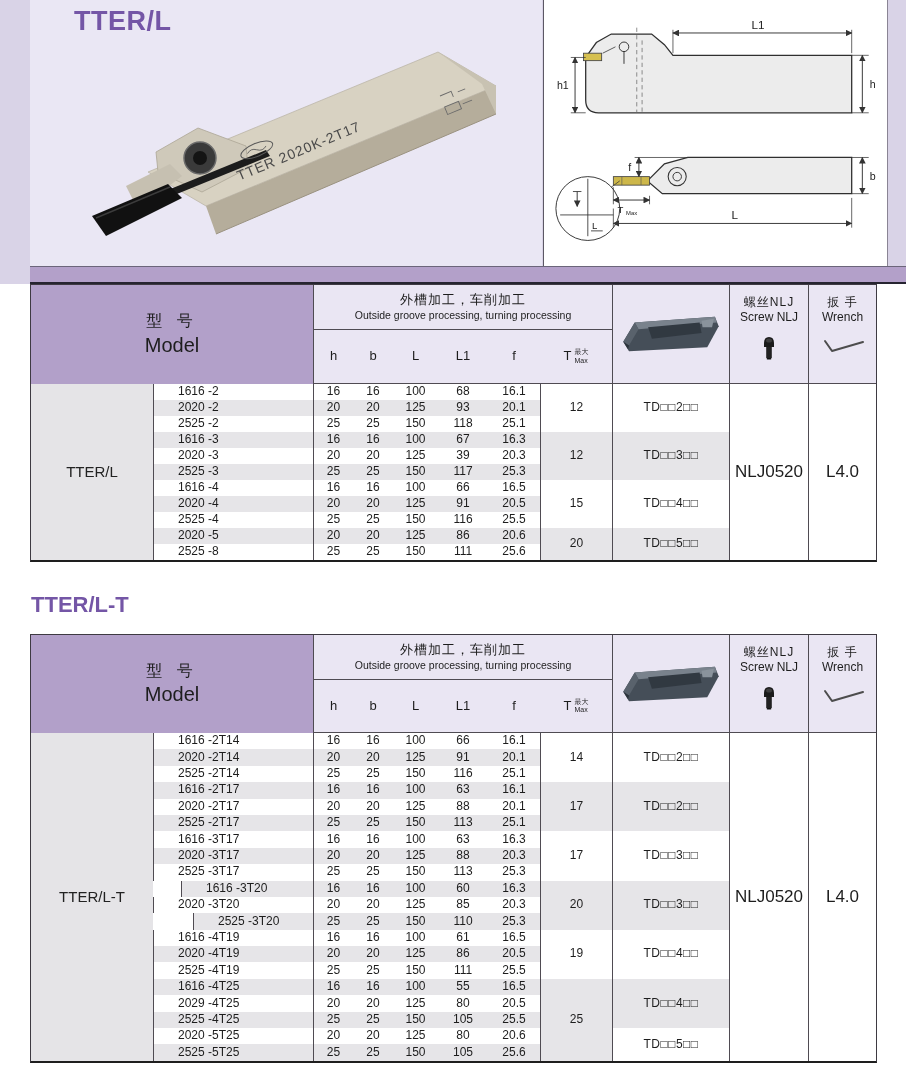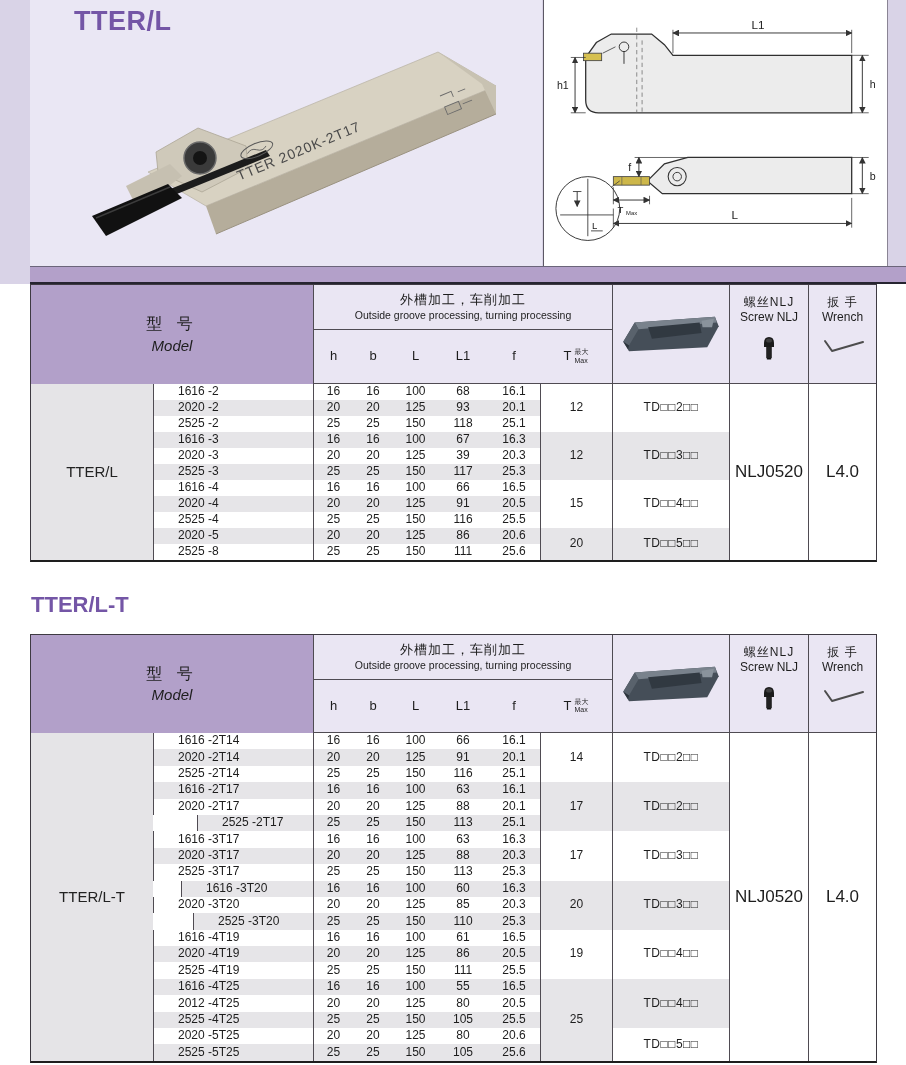--- a/index.html
+++ b/index.html
@@ -25,21 +25,21 @@
   .c{display:flex;align-items:center;justify-content:center;box-sizing:border-box;
      color:#1d1d1d;font-size:12px;line-height:1.15;}
   .white{background:#fff;} .gray{background:#e6e5e8;}
   .lav{background:#eae6f3;} .purple{background:#b2a0c9;}
   .fam{background:#e5e4e7;font-size:15px;color:#222;}
   .bl{border-left:1px solid #4f4b52;}
   .htop{border-top:1px solid #4f4b52;}
   .hbot{border-bottom:1px solid #4f4b52;}
   .modelv{justify-content:flex-start;padding-left:24px;}
   .hdrA{flex-direction:column;gap:3px;}
-  .zh15{font-size:16px;letter-spacing:5px;} .en15{font-size:15px;font-style:italic;}
+  .zh15{font-size:16px;letter-spacing:5px;} .en15{font-size:20px;}
   .procCell{flex-direction:column;gap:1px;}
   .zh13{font-size:13px;letter-spacing:1px;} .en10{font-size:10.5px;}
   .dimlbl{font-size:13px;}
   .tsub{display:flex;flex-direction:column;font-size:7px;line-height:1.15;margin-left:3px;text-align:left;}
   .colstack{flex-direction:column;justify-content:flex-start;padding-top:11px;gap:1px;}
   .zh12{font-size:12px;letter-spacing:1px;} .en12{font-size:12px;}
   .icon{margin-top:9px;display:flex;align-items:center;justify-content:center;}
   .code{letter-spacing:.5px;}
   .sw{font-size:17px;}
 </style>
@@ -387,21 +387,21 @@
       <div class="c gray" style="grid-area: 6 / 4;">16</div>
       <div class="c gray" style="grid-area: 6 / 5;">100</div>
       <div class="c gray" style="grid-area: 6 / 6;">63</div>
       <div class="c gray" style="grid-area: 6 / 7;">16.1</div>
       <div class="c modelv bl white" style="grid-area: 7 / 2;">2020 -2T17</div>
       <div class="c white bl" style="grid-area: 7 / 3;">20</div>
       <div class="c white" style="grid-area: 7 / 4;">20</div>
       <div class="c white" style="grid-area: 7 / 5;">125</div>
       <div class="c white" style="grid-area: 7 / 6;">88</div>
       <div class="c white" style="grid-area: 7 / 7;">20.1</div>
-      <div class="c modelv bl gray" style="grid-area: 8 / 2; margin-left: 44px;">2525 -2T17</div>
+      <div class="c modelv bl gray" style="grid-area: 8 / 2;">2525 -2T17</div>
       <div class="c gray bl" style="grid-area: 8 / 3;">25</div>
       <div class="c gray" style="grid-area: 8 / 4;">25</div>
       <div class="c gray" style="grid-area: 8 / 5;">150</div>
       <div class="c gray" style="grid-area: 8 / 6;">113</div>
       <div class="c gray" style="grid-area: 8 / 7;">25.1</div>
       <div class="c modelv bl white" style="grid-area: 9 / 2;">1616 -3T17</div>
       <div class="c white bl" style="grid-area: 9 / 3;">16</div>
       <div class="c white" style="grid-area: 9 / 4;">16</div>
       <div class="c white" style="grid-area: 9 / 5;">100</div>
       <div class="c white" style="grid-area: 9 / 6;">63</div>
@@ -453,21 +453,21 @@
       <div class="c white" style="grid-area: 17 / 4;">25</div>
       <div class="c white" style="grid-area: 17 / 5;">150</div>
       <div class="c white" style="grid-area: 17 / 6;">111</div>
       <div class="c white" style="grid-area: 17 / 7;">25.5</div>
       <div class="c modelv bl gray" style="grid-area: 18 / 2;">1616 -4T25</div>
       <div class="c gray bl" style="grid-area: 18 / 3;">16</div>
       <div class="c gray" style="grid-area: 18 / 4;">16</div>
       <div class="c gray" style="grid-area: 18 / 5;">100</div>
       <div class="c gray" style="grid-area: 18 / 6;">55</div>
       <div class="c gray" style="grid-area: 18 / 7;">16.5</div>
-      <div class="c modelv bl white" style="grid-area: 19 / 2;">2012 -4T25</div>
+      <div class="c modelv bl white" style="grid-area: 19 / 2;">2029 -4T25</div>
       <div class="c white bl" style="grid-area: 19 / 3;">20</div>
       <div class="c white" style="grid-area: 19 / 4;">20</div>
       <div class="c white" style="grid-area: 19 / 5;">125</div>
       <div class="c white" style="grid-area: 19 / 6;">80</div>
       <div class="c white" style="grid-area: 19 / 7;">20.5</div>
       <div class="c modelv bl gray" style="grid-area: 20 / 2;">2525 -4T25</div>
       <div class="c gray bl" style="grid-area: 20 / 3;">25</div>
       <div class="c gray" style="grid-area: 20 / 4;">25</div>
       <div class="c gray" style="grid-area: 20 / 5;">150</div>
       <div class="c gray" style="grid-area: 20 / 6;">105</div>

